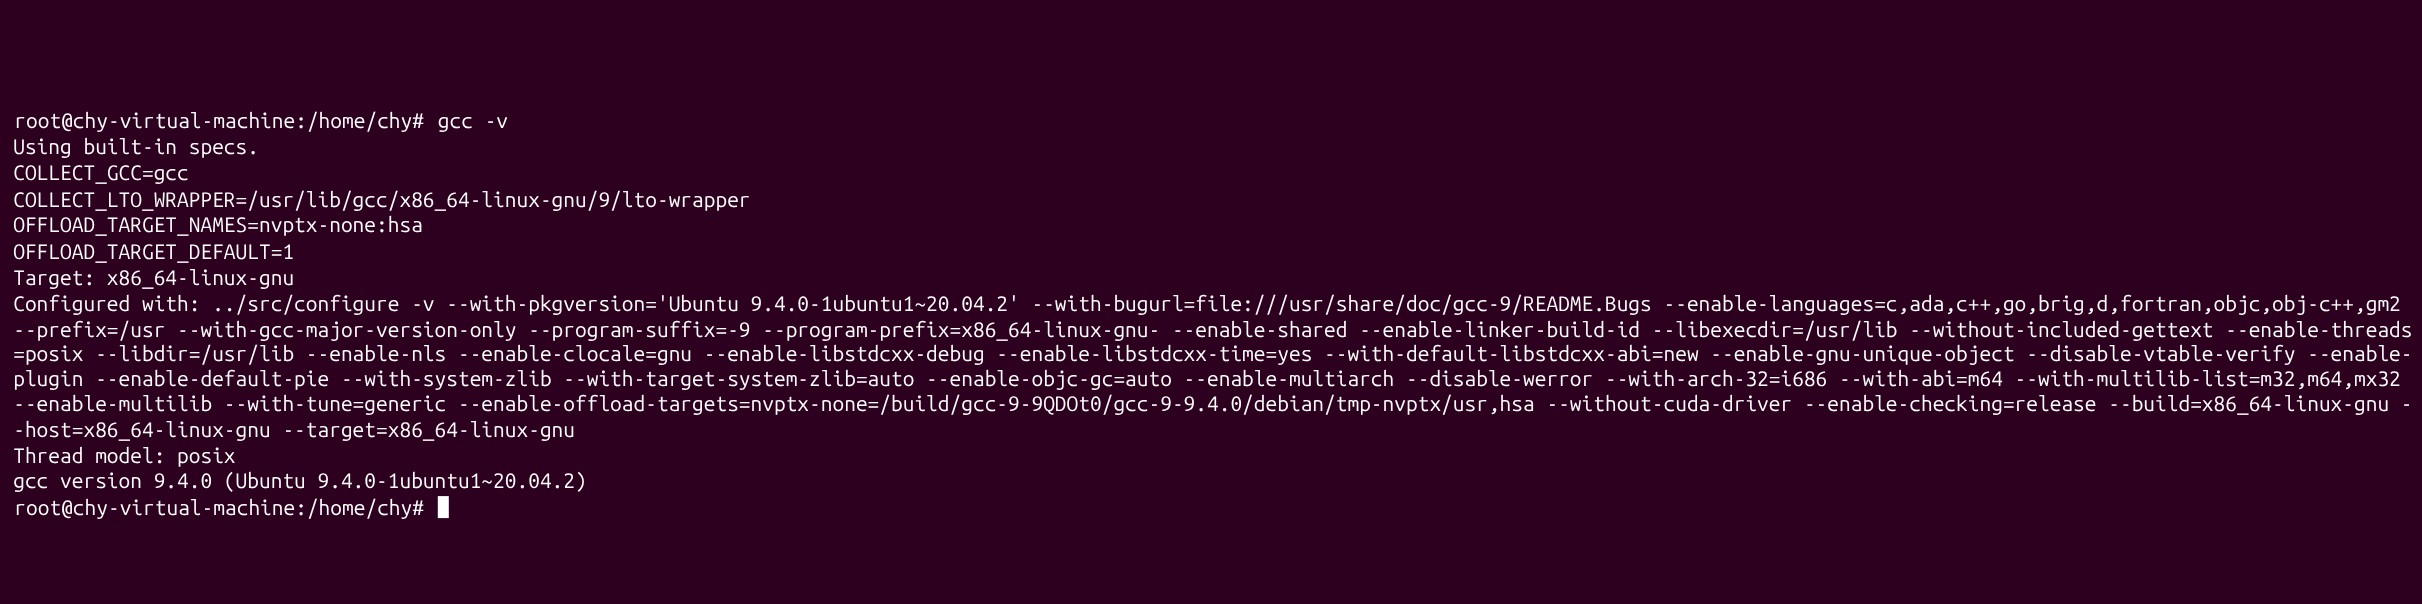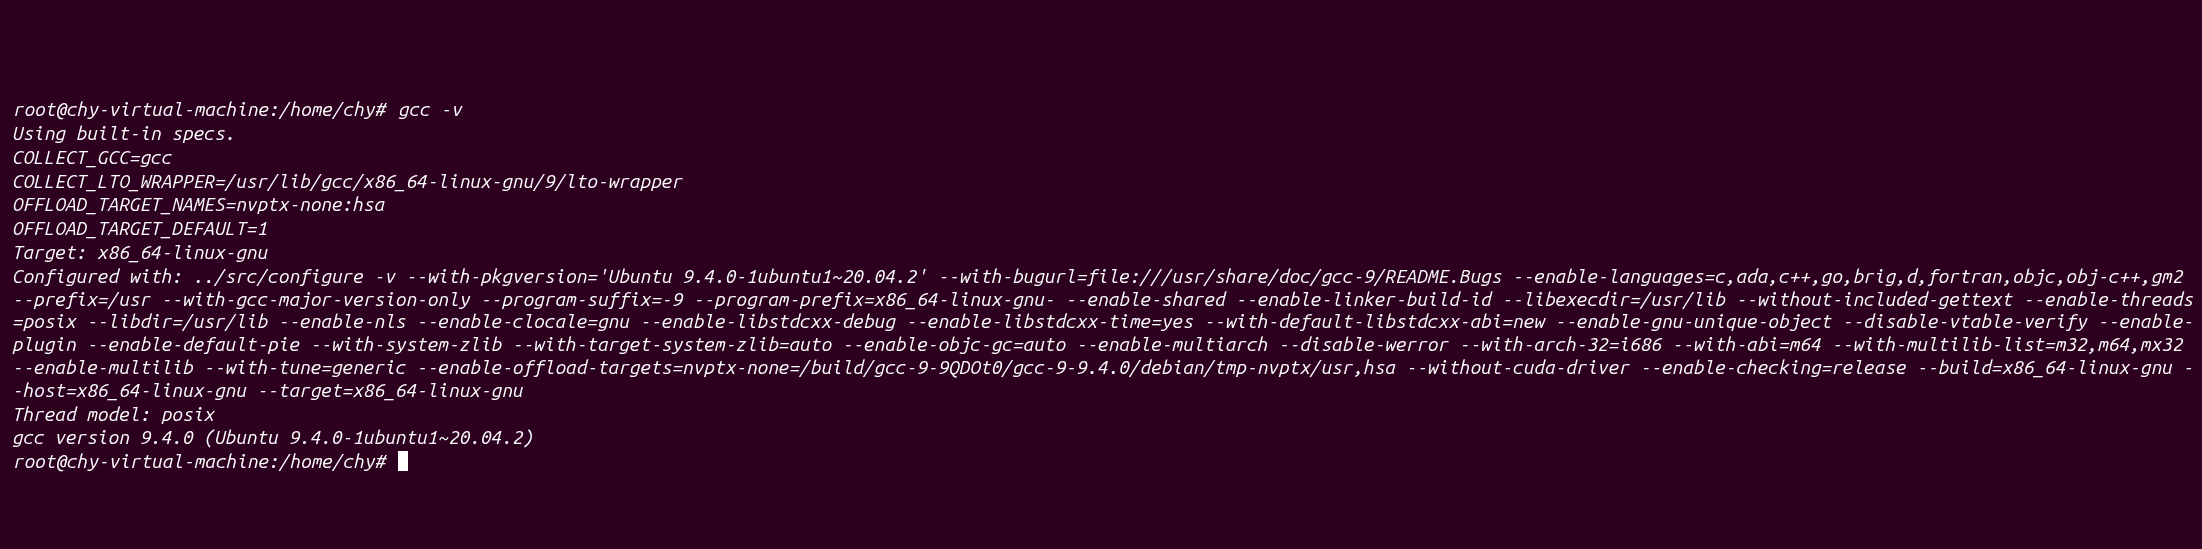--- a/index.html
+++ b/index.html
@@ -1,19 +1,18 @@
 <!DOCTYPE html>
 <html><head>
 <meta charset="utf-8">
 <style>
   * {
     margin: 1px;
     padding: 0;
     box-sizing: border-box;
-    font-style: italic;
   }
   body {
     background-color: #2c001e;
     color: #ffffff;
     font-family: 'Ubuntu Mono', 'DejaVu Sans Mono', 'Courier New', monospace;
     font-size: 19px;
     line-height: 1.2;
     padding: 4px 8px;
     white-space: pre-wrap;
     word-break: break-all;

